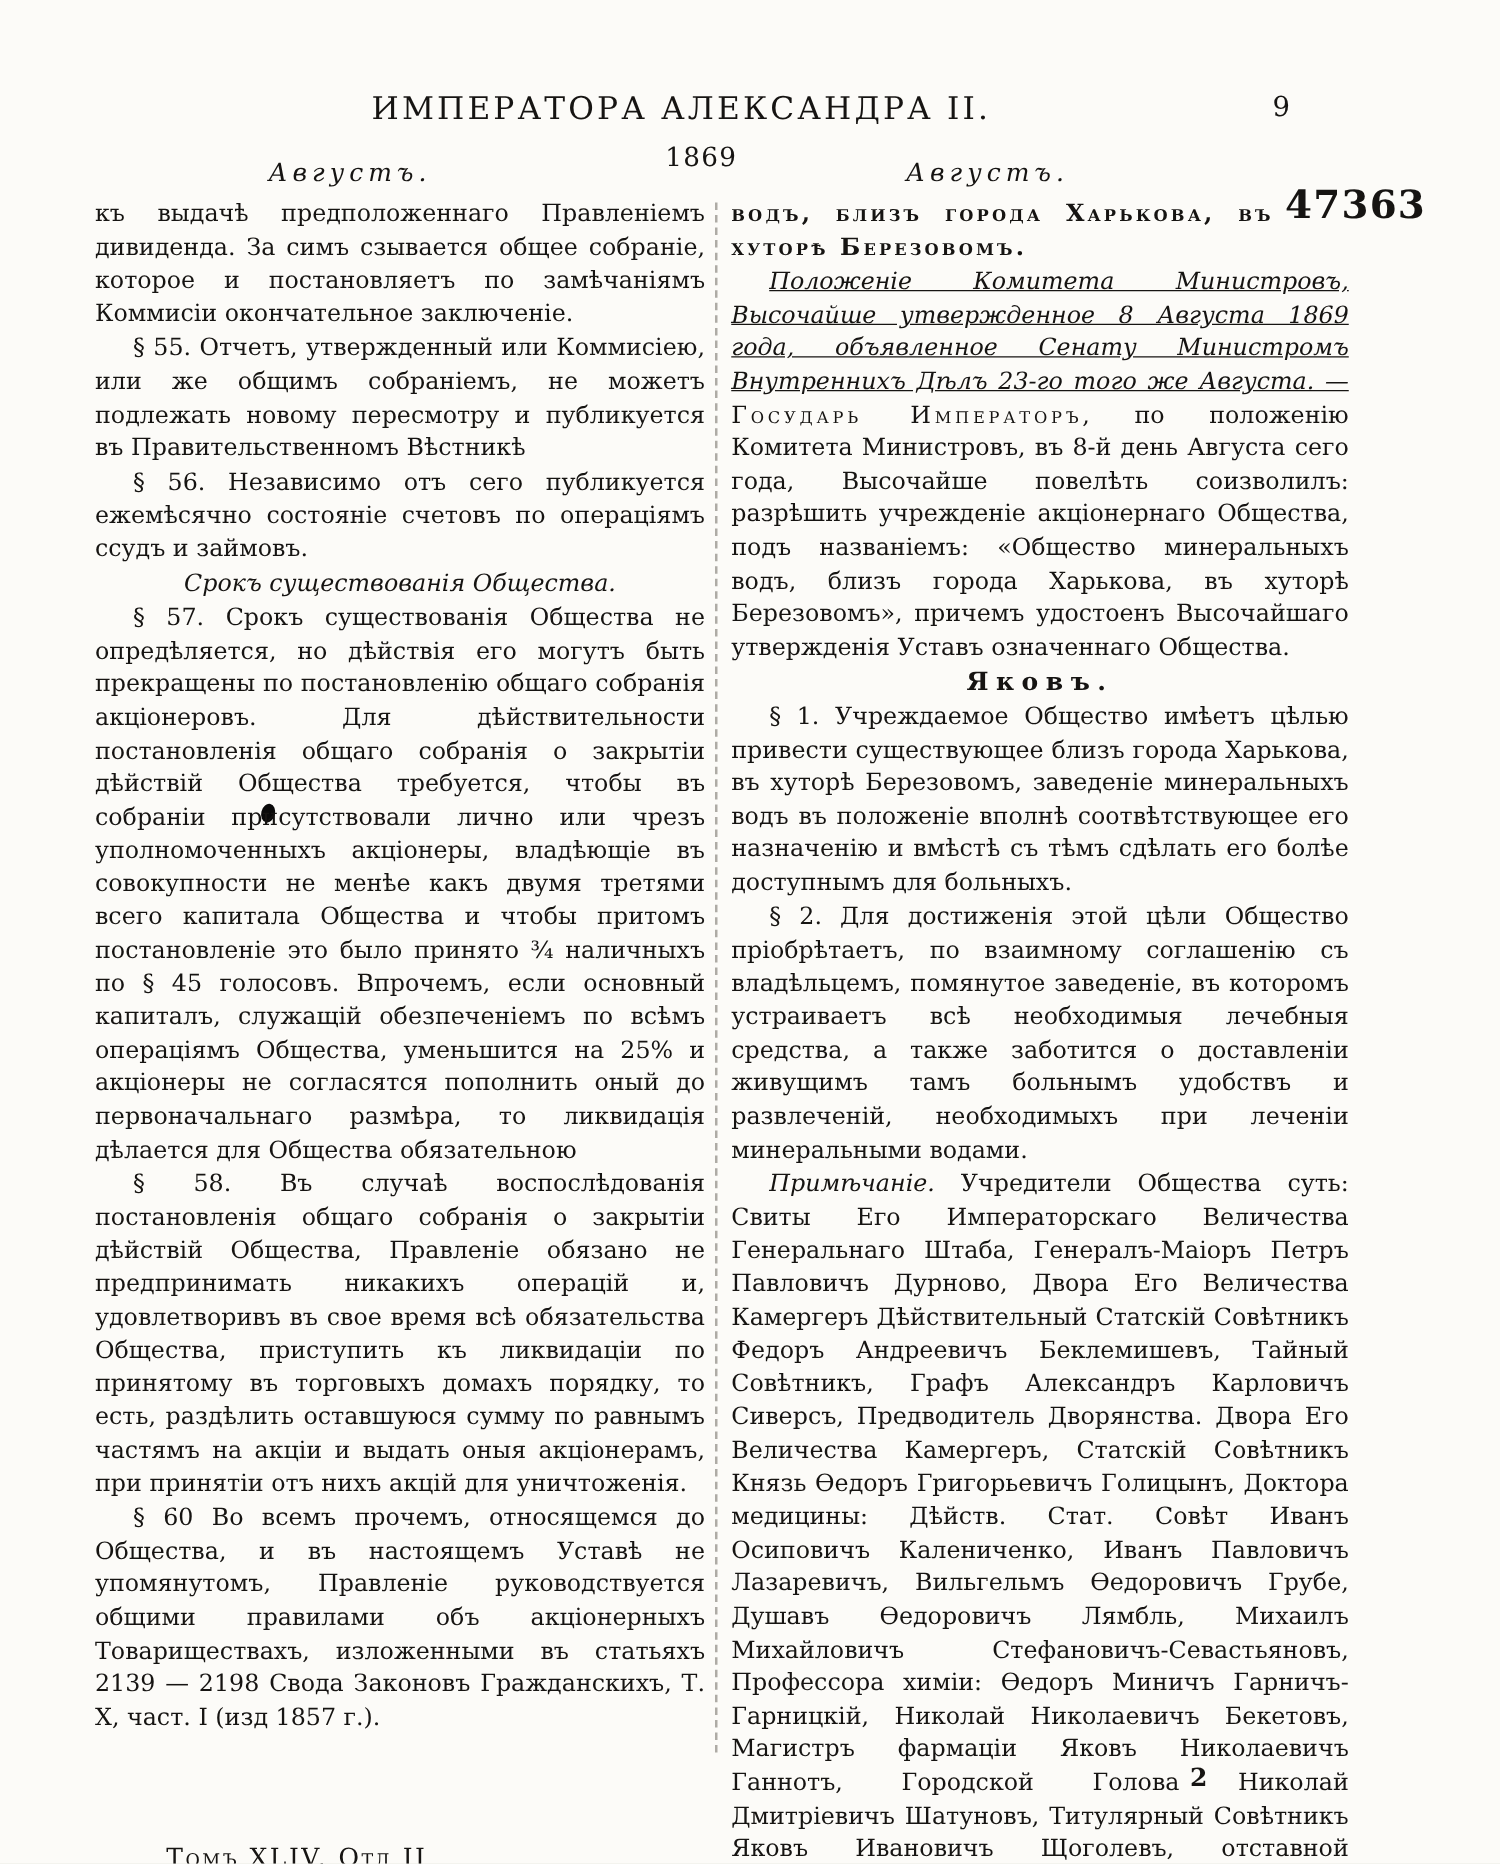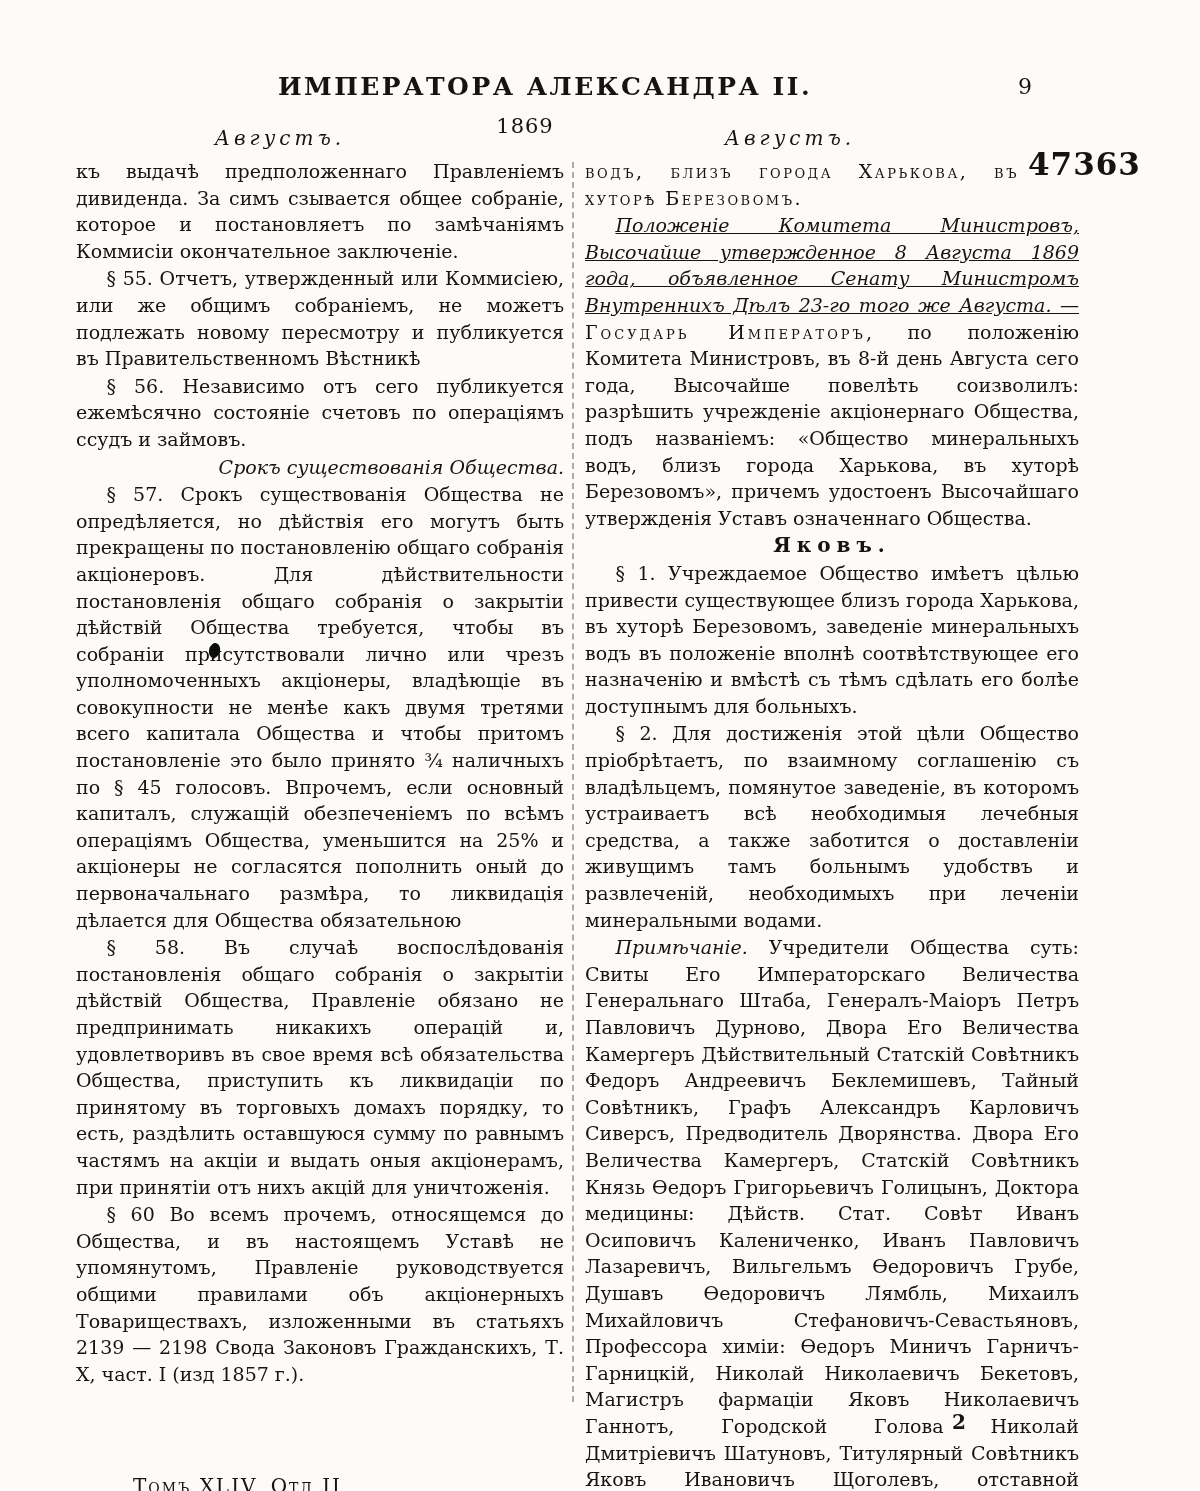--- a/index.html
+++ b/index.html
@@ -8,49 +8,49 @@
     width:1200px;height:1491px;
     margin:0 auto;
     background:#fcfbf8;
     color:#161412;
     font-family:"DejaVu Serif", serif;
     overflow:hidden;
   }
   
   .main-title{
     position:absolute;top:72px;left:0;width:1090px;
-    text-align:center;font-size:25px;font-weight:bold;
+    text-align:center;font-size:25px;font-weight:normal;
     letter-spacing:9px;white-space:nowrap;
   }
   .page-number{
     position:absolute;top:74px;left:995px;width:60px;
     text-align:center;font-size:22px;
   }
   .running-head{
     position:absolute;top:114px;font-size:20px;font-style:italic;
     letter-spacing:4px;text-align:center;margin-top:12px;
   }
   .running-head.left{left:80px;width:400px;}
   .running-head.right{left:590px;width:400px;}
   .running-year{
-    position:absolute;top:114px;left:460px;width:130px;
+    position:absolute;top:114px;left:496px;width:130px;
     text-align:center;font-size:21px;font-style:normal;letter-spacing:1px;
   }
   
   .column{
     position:absolute;top:157px;
     font-size:19px;line-height:26.6px;text-align:justify;
   }
   .column.left{left:75px;width:490px;}
   .column.right{left:584px;width:496px;}
   .column p{margin:1px;padding:0;}
   .para-indent{text-indent:1.6em;}
   .para-noindent{text-indent:0;}
   .section-heading-italic{
-    text-align:right;font-style:italic;text-indent:0;
+    text-align:center;font-style:italic;text-indent:0;
   }
   .charter-heading{
     text-align:center;font-weight:bold;letter-spacing:6px;
     font-size:20px;text-indent:0;margin-top:2px;margin-bottom:2px;
   }
   .caps-run{font-variant:small-caps;letter-spacing:2.5px;}
   .sovereign{font-variant:small-caps;letter-spacing:3px;}
   .italic-run{font-style:italic;text-decoration:underline;}
   .note-lead{font-style:italic;}
   .entry-number-margin{
@@ -99,21 +99,21 @@
     <p class="para-indent">§ 55. Отчетъ, утвержденный или Коммисіею, или же общимъ собраніемъ, не можетъ подлежать новому пересмотру и публикуется въ Правительственномъ Вѣстникѣ</p>
     <p class="para-indent">§ 56. Независимо отъ сего публикуется ежемѣсячно состояніе счетовъ по операціямъ ссудъ и займовъ.</p>
     <p class="section-heading-italic">Срокъ существованія Общества.</p>
     <p class="para-indent">§ 57. Срокъ существованія Общества не опредѣляется, но дѣйствія его могутъ быть прекращены по постановленію общаго собранія акціонеровъ. Для дѣйствительности постановленія общаго собранія о закрытіи дѣйствій Общества требуется, чтобы въ собраніи присутствовали лично или чрезъ уполномоченныхъ акціонеры, владѣющіе въ совокупности не менѣе какъ двумя третями всего капитала Общества и чтобы притомъ постановленіе это было принято ¾ наличныхъ по § 45 голосовъ. Впрочемъ, если основный капиталъ, служащій обезпеченіемъ по всѣмъ операціямъ Общества, уменьшится на 25% и акціонеры не согласятся пополнить оный до первоначальнаго размѣра, то ликвидація дѣлается для Общества обязательною</p>
     <p class="para-indent">§ 58. Въ случаѣ воспослѣдованія постановленія общаго собранія о закрытіи дѣйствій Общества, Правленіе обязано не предпринимать никакихъ операцій и, удовлетворивъ въ свое время всѣ обязательства Общества, приступить къ ликвидаціи по принятому въ торговыхъ домахъ порядку, то есть, раздѣлить оставшуюся сумму по равнымъ частямъ на акціи и выдать оныя акціонерамъ, при принятіи отъ нихъ акцій для уничтоженія.</p>
     <p class="para-indent">§ 60 Во всемъ прочемъ, относящемся до Общества, и въ настоящемъ Уставѣ не упомянутомъ, Правленіе руководствуется общими правилами объ акціонерныхъ Товариществахъ, изложенными въ статьяхъ 2139 — 2198 Свода Законовъ Гражданскихъ, Т. X, част. I (изд 1857 г.).</p>
 
   </div>
 
   <div class="column right">
-    <p class="para-noindent caps-run" style="padding-right:60px;">водъ, близъ города Харькова, въ хуторѣ Березовомъ.</p>
+    <p class="para-noindent caps-run" style="padding-right:60px;font-weight:bold;">водъ, близъ города Харькова, въ хуторѣ Березовомъ.</p>
     <p class="para-indent">
       <span class="italic-run">Положеніе Комитета Министровъ, Высочайше утвержденное 8 Августа 1869 года, объявленное Сенату Министромъ Внутреннихъ Дѣлъ 23-го того же Августа. — </span><span class="sovereign">Государь Императоръ</span><span>, по положенію Комитета Министровъ, въ 8-й день Августа сего года, Высочайше повелѣть соизволилъ: разрѣшить учрежденіе акціонернаго Общества, подъ названіемъ: «Общество минеральныхъ водъ, близъ города Харькова, въ хуторѣ Березовомъ», причемъ удостоенъ Высочайшаго утвержденія Уставъ означеннаго Общества.</span>
     </p>
     <p class="charter-heading">Яковъ.</p>
     <p class="para-indent">§ 1. Учреждаемое Общество имѣетъ цѣлью привести существующее близъ города Харькова, въ хуторѣ Березовомъ, заведеніе минеральныхъ водъ въ положеніе вполнѣ соотвѣтствующее его назначенію и вмѣстѣ съ тѣмъ сдѣлать его болѣе доступнымъ для больныхъ.</p>
     <p class="para-indent">§ 2. Для достиженія этой цѣли Общество пріобрѣтаетъ, по взаимному соглашенію съ владѣльцемъ, помянутое заведеніе, въ которомъ устраиваетъ всѣ необходимыя лечебныя средства, а также заботится о доставленіи живущимъ тамъ больнымъ удобствъ и развлеченій, необходимыхъ при леченіи минеральными водами.</p>
     <p class="para-indent">
       <span class="note-lead">Примѣчаніе.</span><span> Учредители Общества суть: Свиты Его Императорскаго Величества Генеральнаго Штаба, Генералъ-Маіоръ Петръ Павловичъ Дурново, Двора Его Величества Камергеръ Дѣйствительный Статскій Совѣтникъ Федоръ Андреевичъ Беклемишевъ, Тайный Совѣтникъ, Графъ Александръ Карловичъ Сиверсъ, Предводитель Дворянства. Двора Его Величества Камергеръ, Статскій Совѣтникъ Князь Ѳедоръ Григорьевичъ Голицынъ, Доктора медицины: Дѣйств. Стат. Совѣт Иванъ Осиповичъ Калениченко, Иванъ Павловичъ Лазаревичъ, Вильгельмъ Ѳедоровичъ Грубе, Душавъ Ѳедоровичъ Лямбль, Михаилъ Михайловичъ Стефановичъ-Севастьяновъ, Профессора химіи: Ѳедоръ Миничъ Гарничъ-Гарницкій, Николай Николаевичъ Бекетовъ, Магистръ фармаціи Яковъ Николаевичъ Ганнотъ, Городской Голова Николай Дмитріевичъ Шатуновъ, Титулярный Совѣтникъ Яковъ Ивановичъ Щоголевъ, отставной Подполковникъ Алексѣй Николаевичъ Времьевъ, Коллежскій Ассесоръ Иванъ Николаевичъ Лосевъ, Коллежскій Секретарь Вячеславъ Осиповичъ Вольнеръ, Потомственные Почетные Граждане Павелъ Ивано-</span>
     </p>
   </div>

